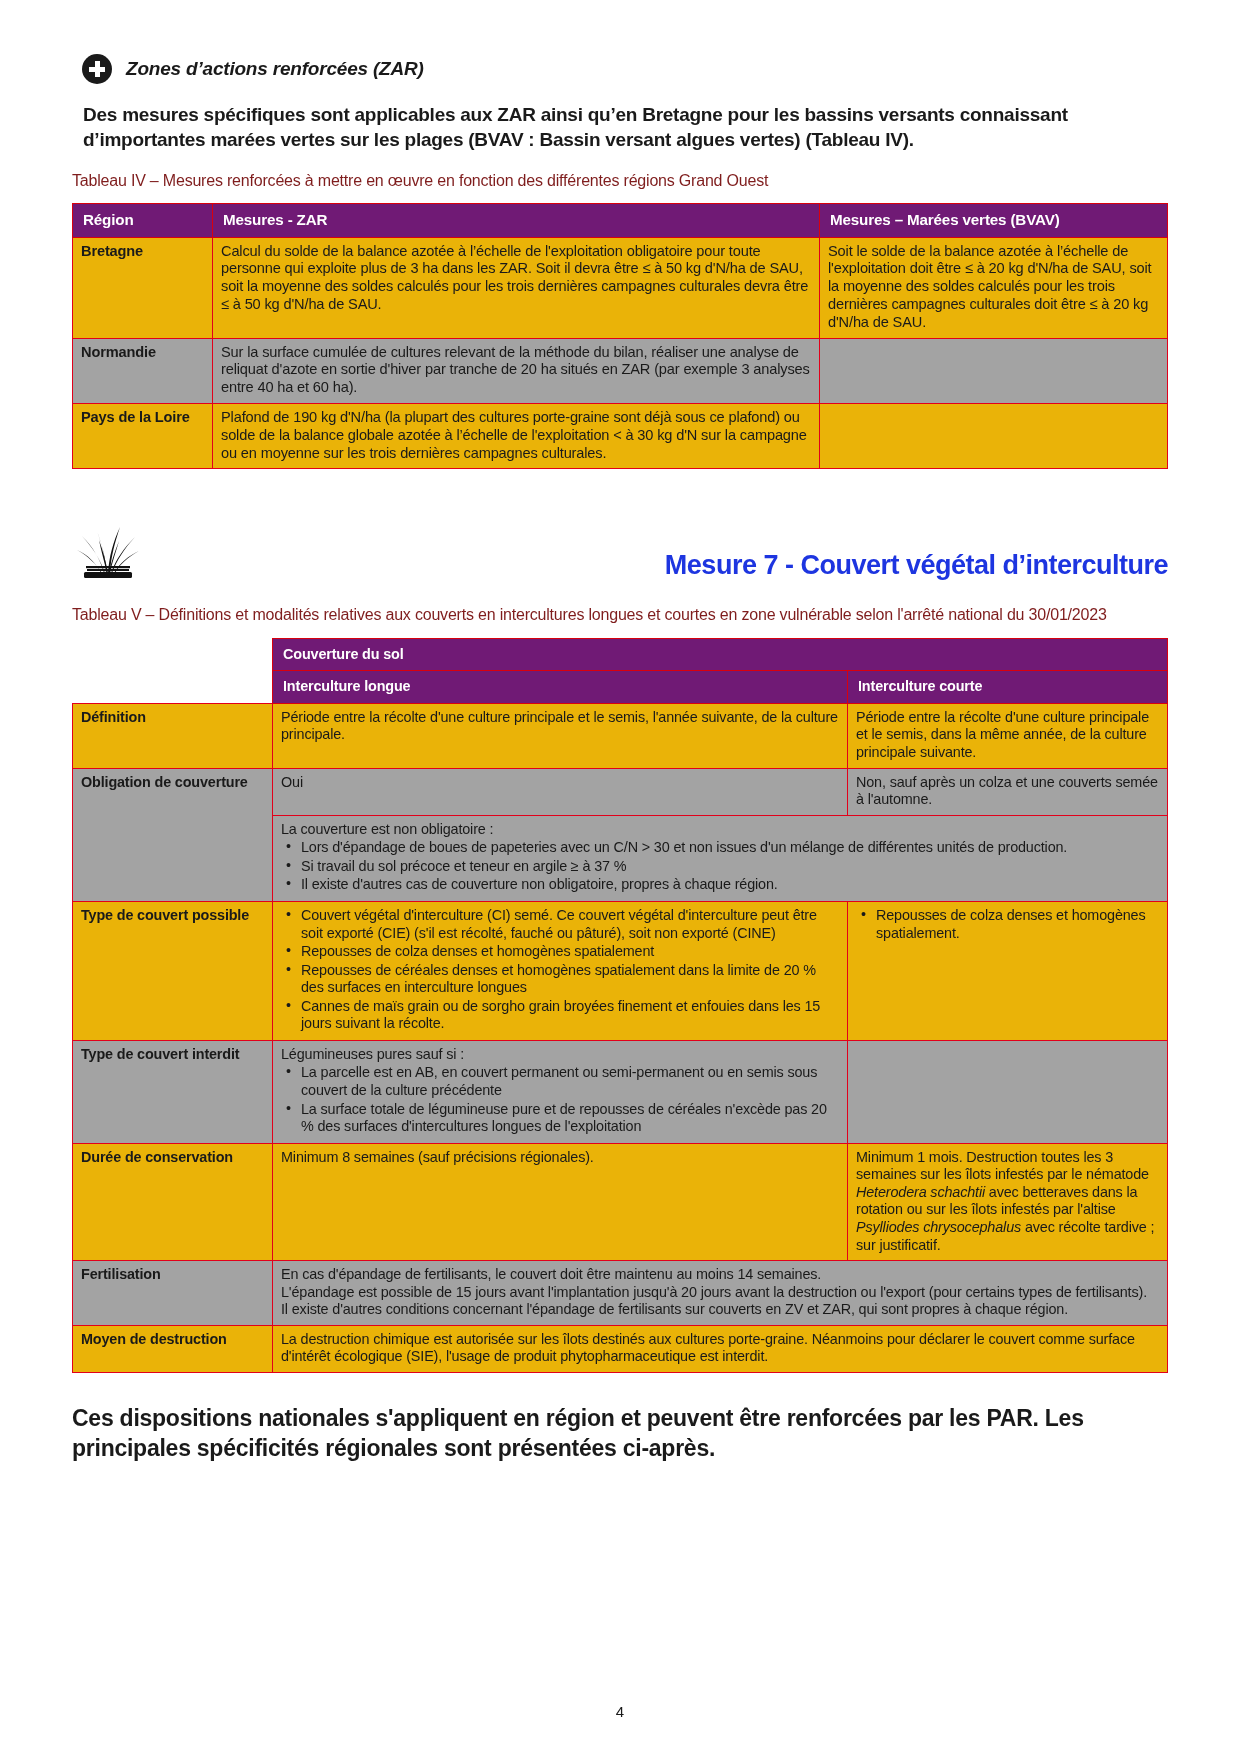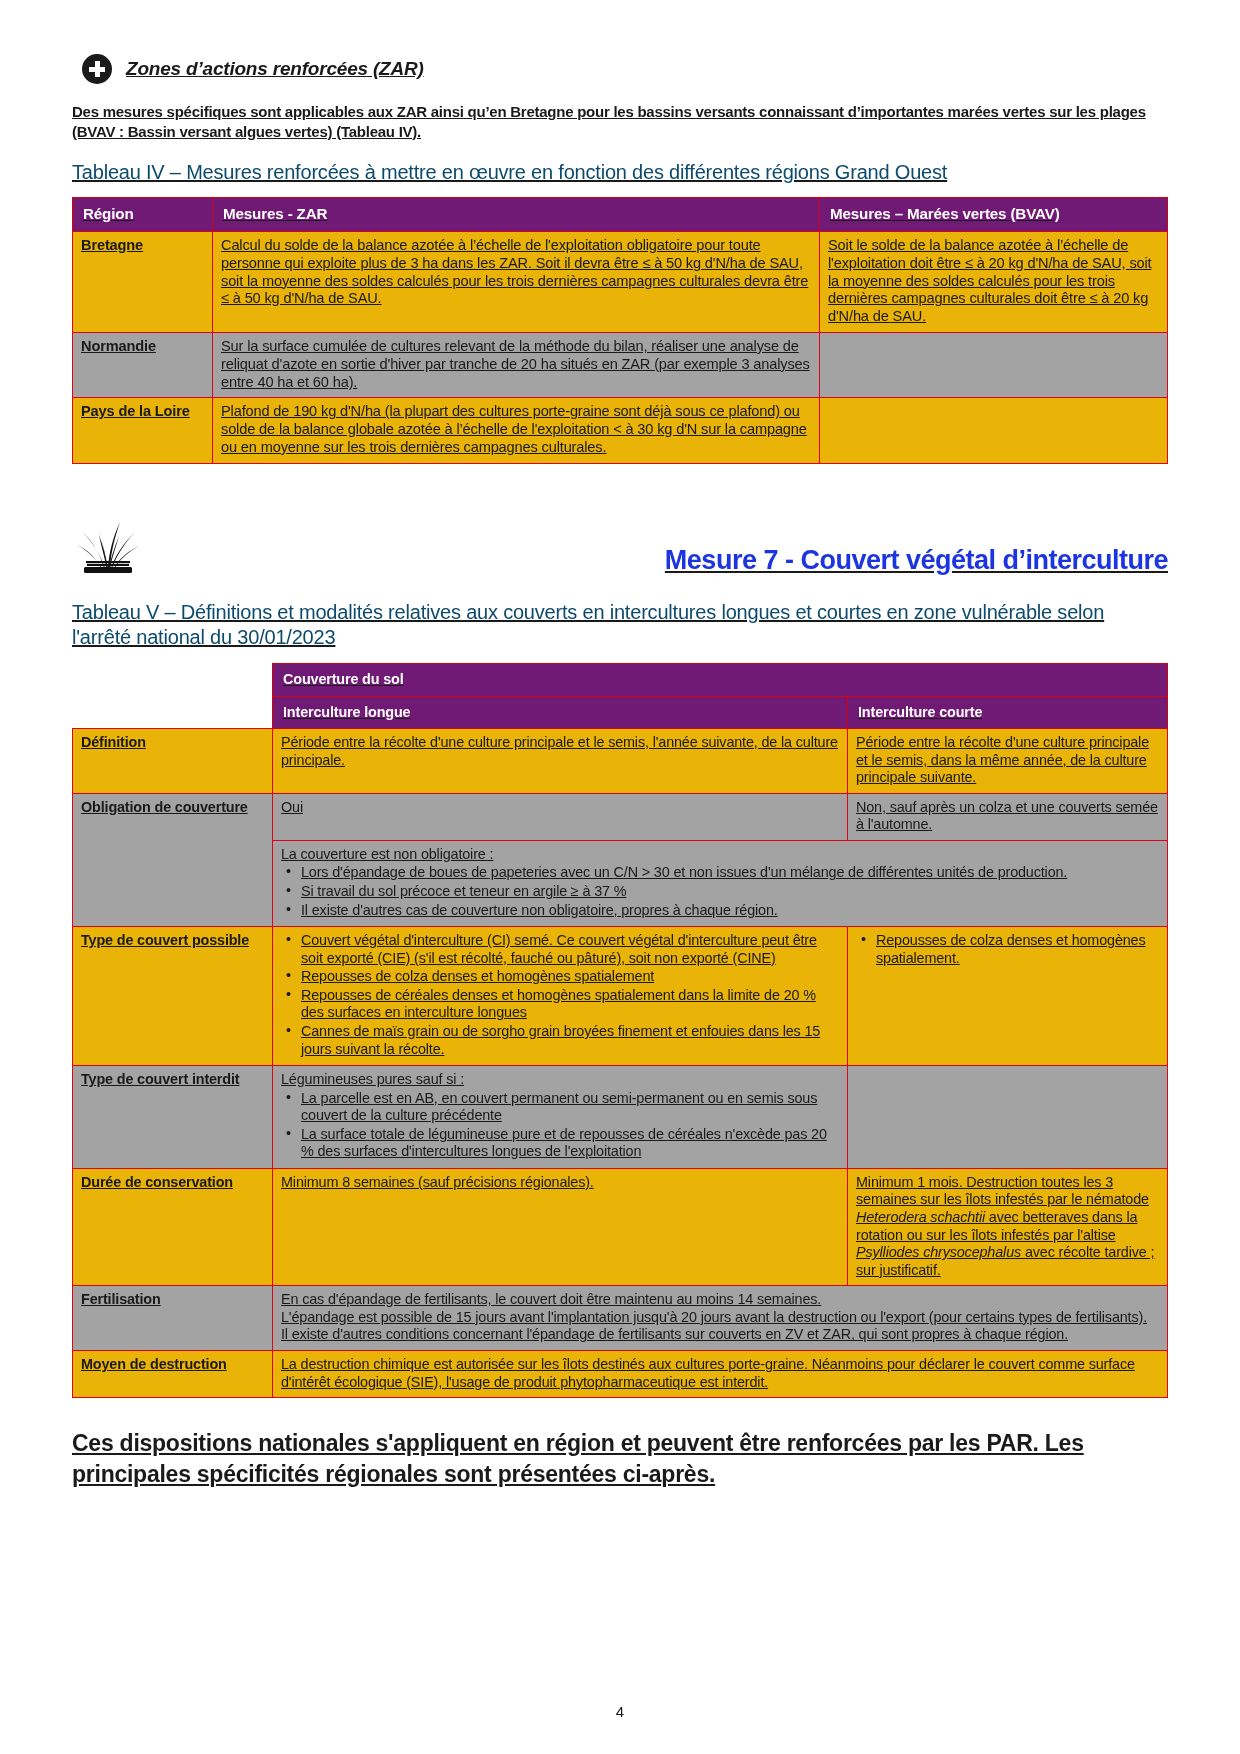--- a/index.html
+++ b/index.html
@@ -14,21 +14,20 @@
     color: #1a1a1a;
     position: relative;
     overflow: hidden;
   }
   .page {
     box-sizing: border-box;
     width: 1240px;
     height: 1754px;
     padding: 44px 72px 14px 72px;
     position: relative;
-    text-decoration: underline;
   }
 
   
   .zar-head {
     display: flex;
     align-items: center;
     gap: 14px;
     margin: 10px 0 18px 10px;
   }
   .plus-badge {
@@ -55,31 +54,31 @@
     font-weight: bold;
     font-style: italic;
     font-size: 19px;
     letter-spacing: -0.2px;
     color: #1a1a1a;
   }
 
   
   .lead {
     font-weight: bold;
-    font-size: 15px;
+    font-size: 19px;
     line-height: 1.33;
-    margin: 0 0 18px 0;
+    margin: 0 0 18px 11px;
     letter-spacing: -0.25px;
   }
   .caption {
-    font-size: 20px;
+    font-size: 16px;
     line-height: 1.28;
     margin: 0 0 12px 0;
     letter-spacing: -0.2px;
-    color: #0c4a6e;
+    color: #7f1d1d;
   }
 
   
   table {
     border-collapse: collapse;
     width: 100%;
     table-layout: fixed;
   }
   .tbl th, .tbl td {
     border: 1.6px solid #e2001a;

